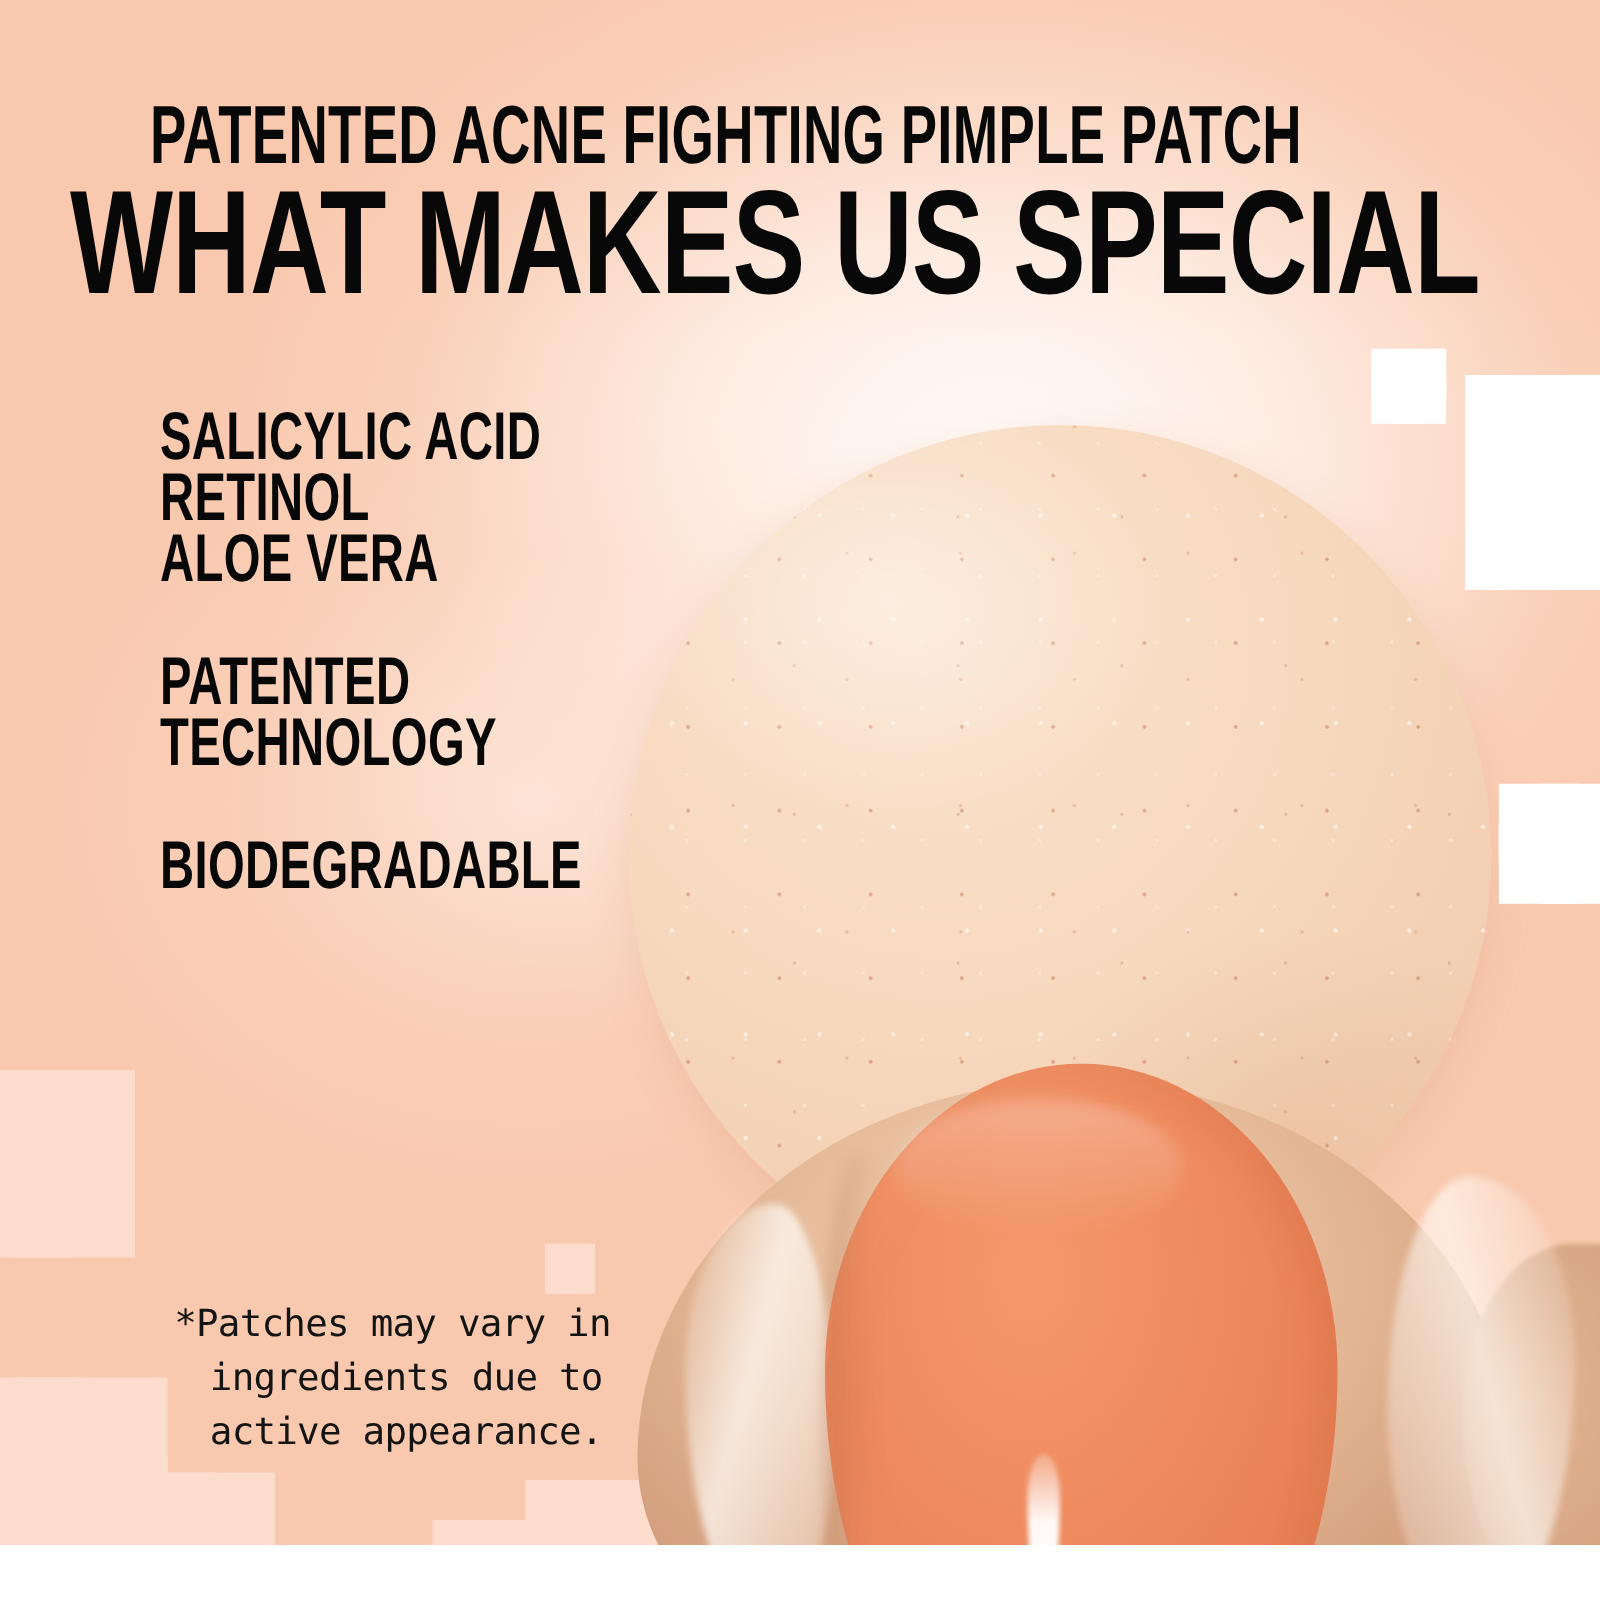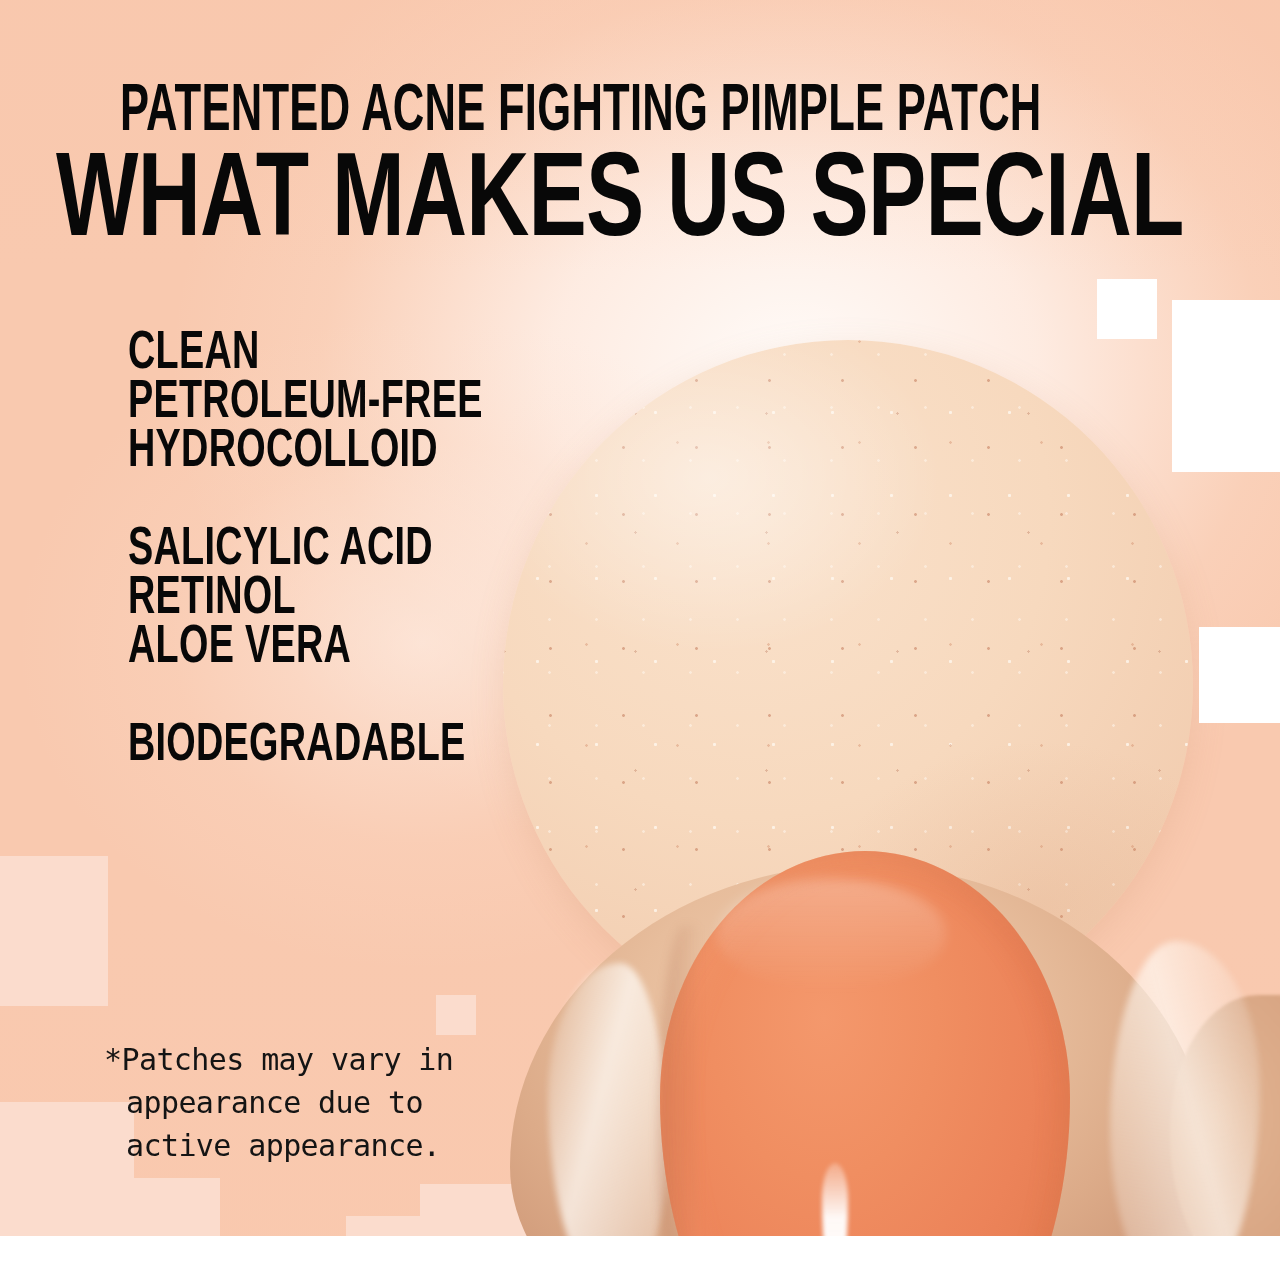--- a/index.html
+++ b/index.html
@@ -248,21 +248,21 @@
     position: absolute;
     left: 104px;
     top: 1038px;
     width: 420px;
     font-family: "DejaVu Sans Mono", "Liberation Mono", monospace;
     font-size: 30px;
     line-height: 43px;
     color: #141414;
     letter-spacing: -0.6px;
   }
-  .footnote .fn-line { white-space: nowrap; }
+  .footnote .fn-line { white-space: nowrap; text-align: center; }
   .footnote .fn-line.indent { padding-left: 22px; }
 </style>
 </head>
 <body>
 
 <div id="canvas">
 
   <div class="bg-base"></div>
   <div class="bg-glow-a"></div>
   <div class="bg-glow-b"></div>
@@ -297,33 +297,32 @@
       <div class="plus white" style="left: 1097px; top: 279px; width: 60px; height: 60px;"></div>
       <div class="plus white" style="left: 1172px; top: 300px; width: 172px; height: 172px;"></div>
       <div class="plus white" style="left: 1199px; top: 627px; width: 96px; height: 96px;"></div>
     </div>
 
   <div class="eyebrow">PATENTED ACNE FIGHTING PIMPLE PATCH</div>
   <div class="headline">WHAT MAKES US SPECIAL</div>
 
   <div class="features" id="feature-list">
       <div class="feat-group">
-        <div class="feat-line">CLEAN</div>
-        <div class="feat-line">PETROLEUM-FREE</div>
-        <div class="feat-line">HYDROCOLLOID</div>
-      </div>
-      <div class="feat-group">
         <div class="feat-line">SALICYLIC ACID</div>
         <div class="feat-line">RETINOL</div>
         <div class="feat-line">ALOE VERA</div>
       </div>
       <div class="feat-group">
+        <div class="feat-line">PATENTED</div>
+        <div class="feat-line">TECHNOLOGY</div>
+      </div>
+      <div class="feat-group">
         <div class="feat-line">BIODEGRADABLE</div>
       </div>
     </div>
 
   <div class="footnote" id="footnote">
       <div class="fn-line">*Patches may vary in</div>
-      <div class="fn-line indent">appearance due to</div>
+      <div class="fn-line indent">ingredients due to</div>
       <div class="fn-line indent">active appearance.</div>
     </div>
 
 </div>
 
 </body></html>

